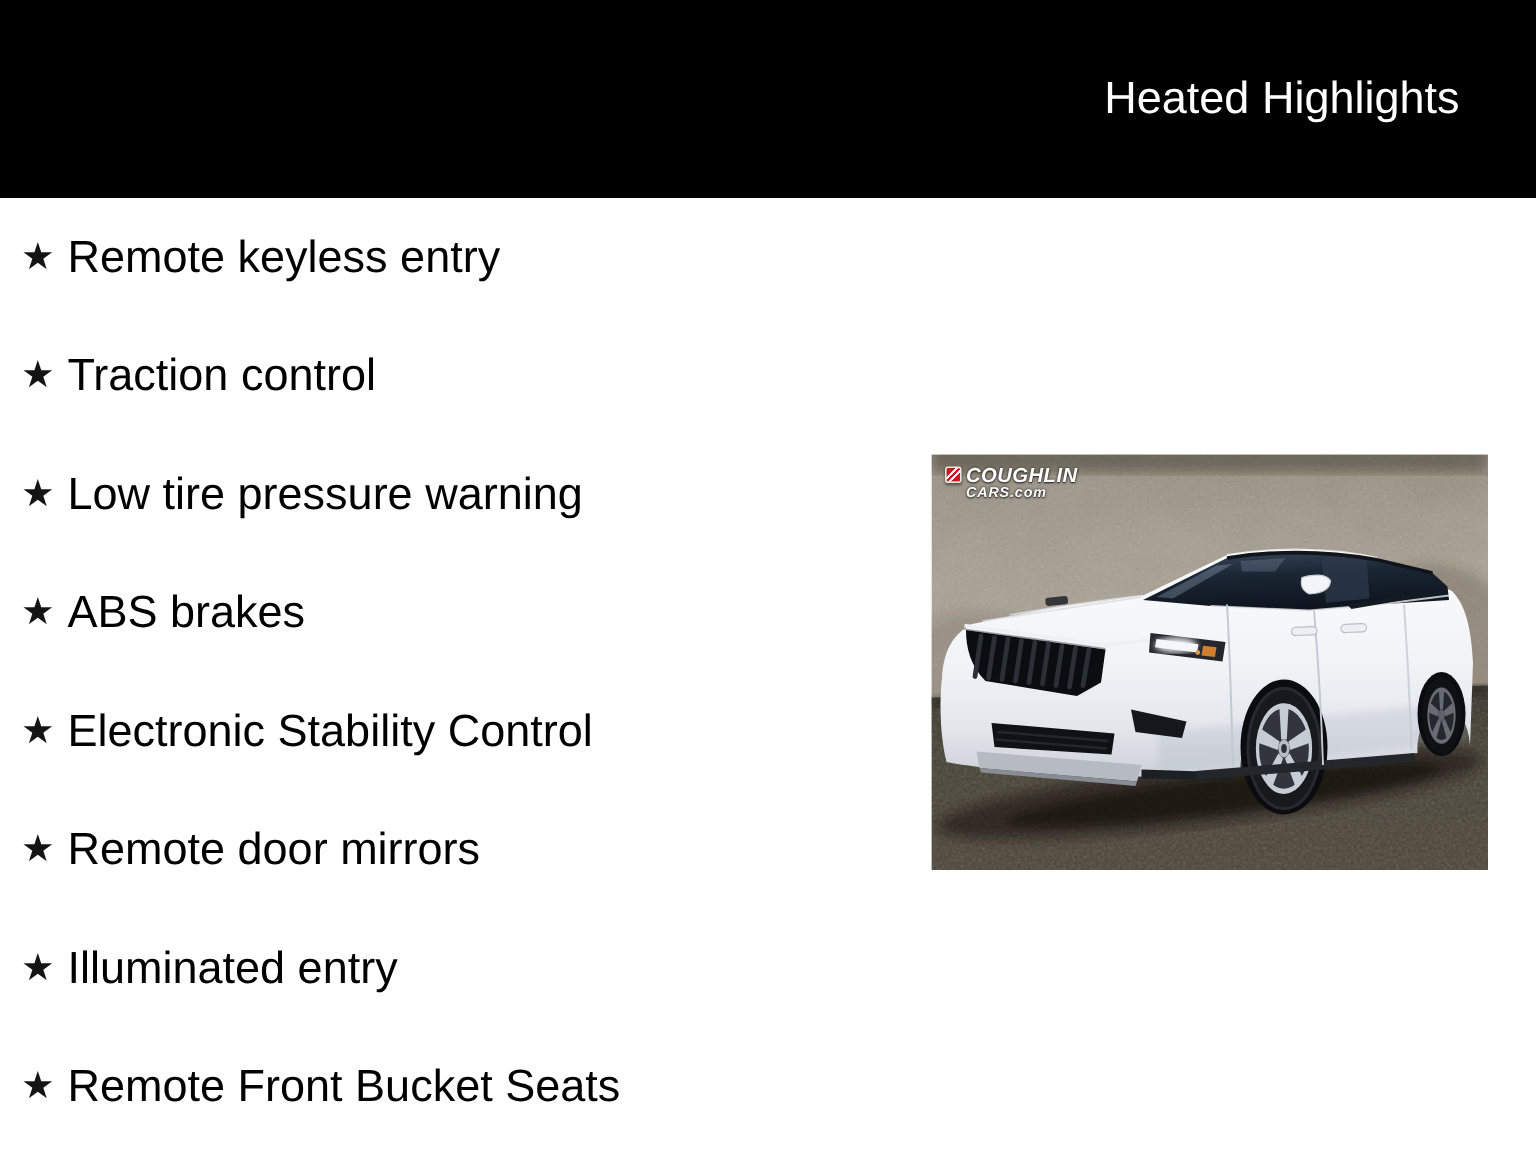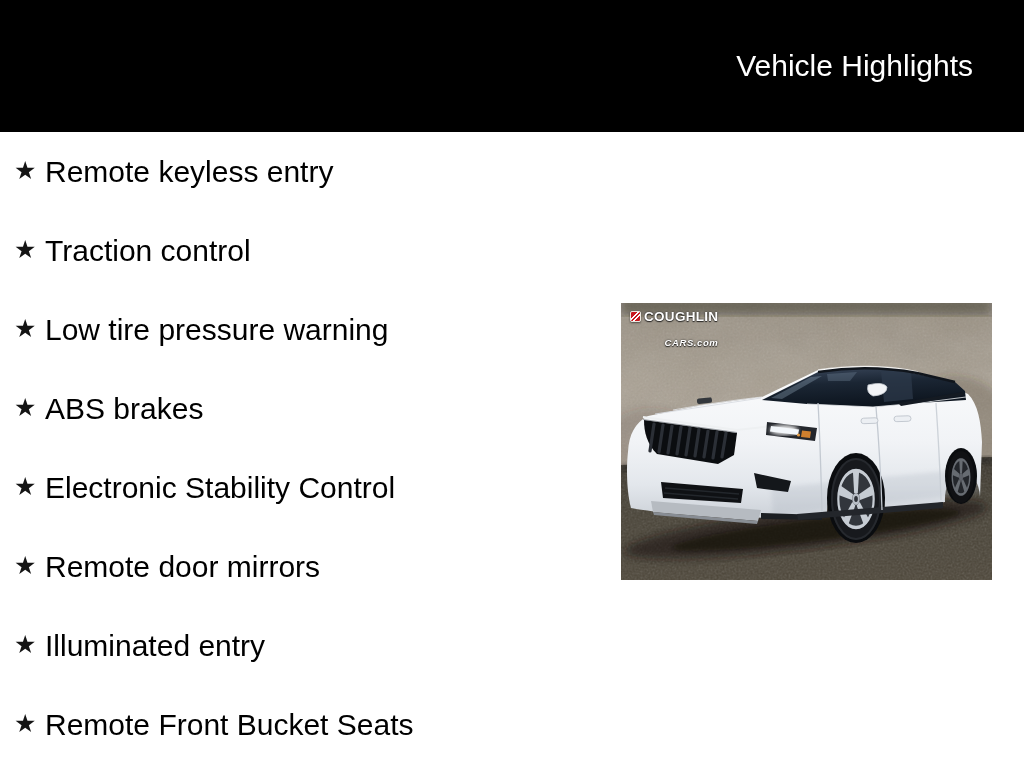--- a/index.html
+++ b/index.html
@@ -72,44 +72,44 @@
     margin-top: 1px;
     border-radius: 2px;
     border: 1px solid #ece8e0;
     background: linear-gradient(135deg, #c8191f 0 34%, #ffffff 34% 46%, #c8191f 46% 56%, #ffffff 56% 68%, #c8191f 68% 100%);
     box-shadow: 0 1px 2px rgba(0,0,0,.5);
   }
   .wm-text { display: flex; flex-direction: column; }
   .wm-brand {
     font-size: 13.5px;
     font-weight: bold;
+    font-style: italic;
     letter-spacing: .3px;
     color: #ffffff;
     line-height: 1;
     text-shadow: 0 0 2px rgba(30,30,30,.95), 0 1px 1px rgba(0,0,0,.7);
   }
   .wm-site {
     font-size: 9.5px;
     font-weight: bold;
     font-style: italic;
     letter-spacing: .6px;
     color: #ffffff;
     line-height: 1;
-    margin-top: 14px;
-    text-align: right;
+    margin-top: 0;
     text-shadow: 0 0 2px rgba(30,30,30,.95), 0 1px 1px rgba(0,0,0,.7);
   }
 </style>
 </head>
 <body>
 
 <div class="slide">
 
   <header class="topbar">
-    <div class="title">Vehicle Highlights</div>
+    <div class="title">Heated Highlights</div>
   </header>
 
   <ul class="list">
     <li>
       <span class="star">★</span>
       <span class="label">Remote keyless entry</span>
     </li>
     <li>
       <span class="star">★</span>
       <span class="label">Traction control</span>

